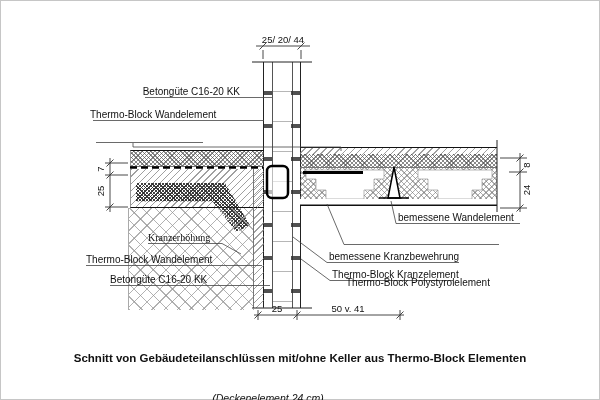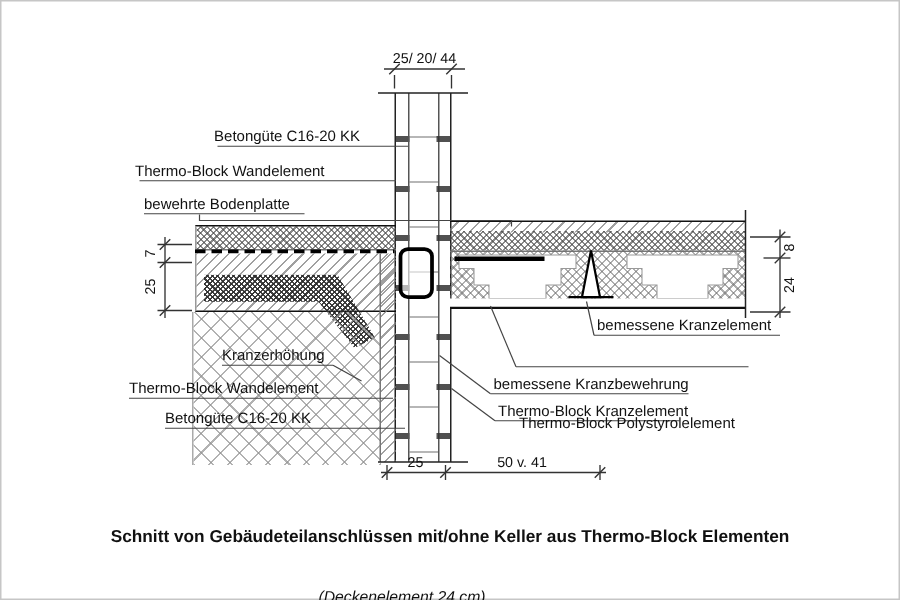--- a/index.html
+++ b/index.html
@@ -159,25 +159,24 @@
         <line x1="297" y1="310" x2="297" y2="320"></line>
         <line x1="400" y1="310" x2="400" y2="320"></line>
       <line x1="254.5" y1="318.5" x2="261.5" y2="311.5"></line>
         <line x1="293.5" y1="318.5" x2="300.5" y2="311.5"></line>
         <line x1="396.5" y1="318.5" x2="403.5" y2="311.5"></line>
     </g>
   </svg>
 
   <div class="lbl rgt" style="left:135px;top:86px;width:105px;">Betongüte C16-20 KK</div>
   <div class="lbl ctr" style="left:90px;top:109px;width:130px;">Thermo-Block Wandelement</div>
-  <div class="lbl ctr" style="left:96px;top:131px;width:107px;">bewehrte Bodenplatte</div>
-  <div class="lbl ctr" style="left:148px;top:232px;width:74px;">Kranzerhöhung</div>
+  <div class="lbl ctr" style="left:148px;top:232px;width:74px;font-family:Liberation Serif, serif;">Kranzerhöhung</div>
   <div class="lbl ctr" style="left:86px;top:254px;width:130px;">Thermo-Block Wandelement</div>
   <div class="lbl ctr" style="left:110px;top:274px;width:104px;">Betongüte C16-20 KK</div>
-  <div class="lbl" style="left:398px;top:212px;">bemessene Kranzelement</div>
+  <div class="lbl" style="left:398px;top:212px;">bemessene Wandelement</div>
   <div class="lbl" style="left:346px;top:233px;margin-top:44px;">Thermo-Block Polystyrolelement</div>
   <div class="lbl" style="left:329px;top:251px;">bemessene Kranzbewehrung</div>
   <div class="lbl" style="left:332px;top:269px;">Thermo-Block Kranzelement</div>
 
   <div class="dim" style="left:253px;top:35px;width:60px;">25/ 20/ 44</div>
   <div class="dim rot" style="left:95px;top:163px;width:12px;height:12px;">7</div>
   <div class="dim rot" style="left:93px;top:184px;width:16px;height:14px;">25</div>
   <div class="dim rot" style="left:521px;top:159px;width:12px;height:12px;">8</div>
   <div class="dim rot" style="left:519px;top:183px;width:16px;height:14px;">24</div>
   <div class="dim" style="left:262px;top:304px;width:30px;">25</div>

